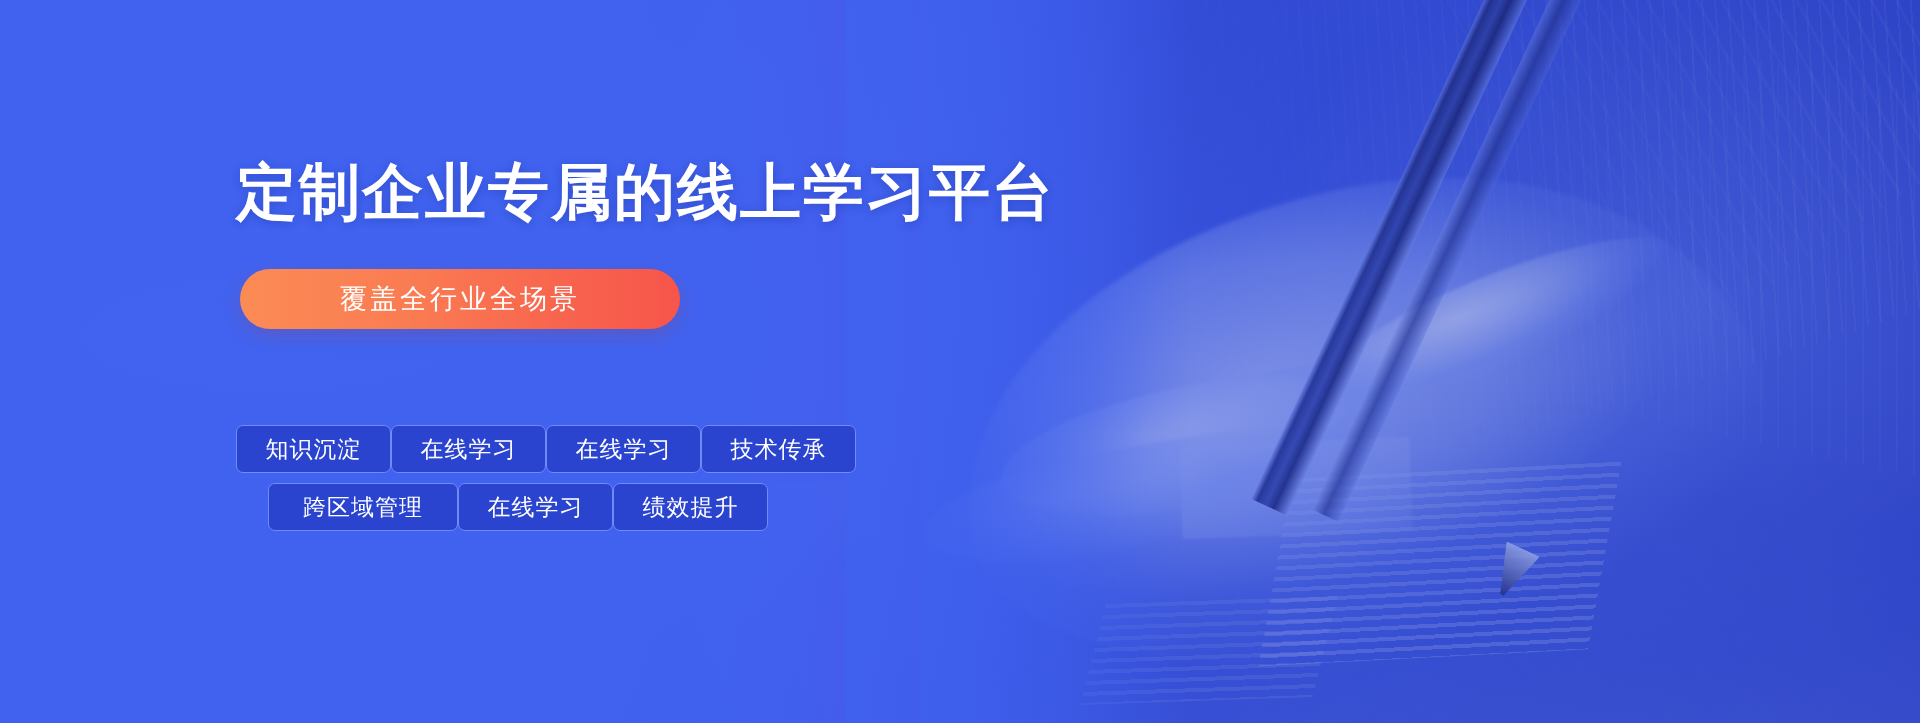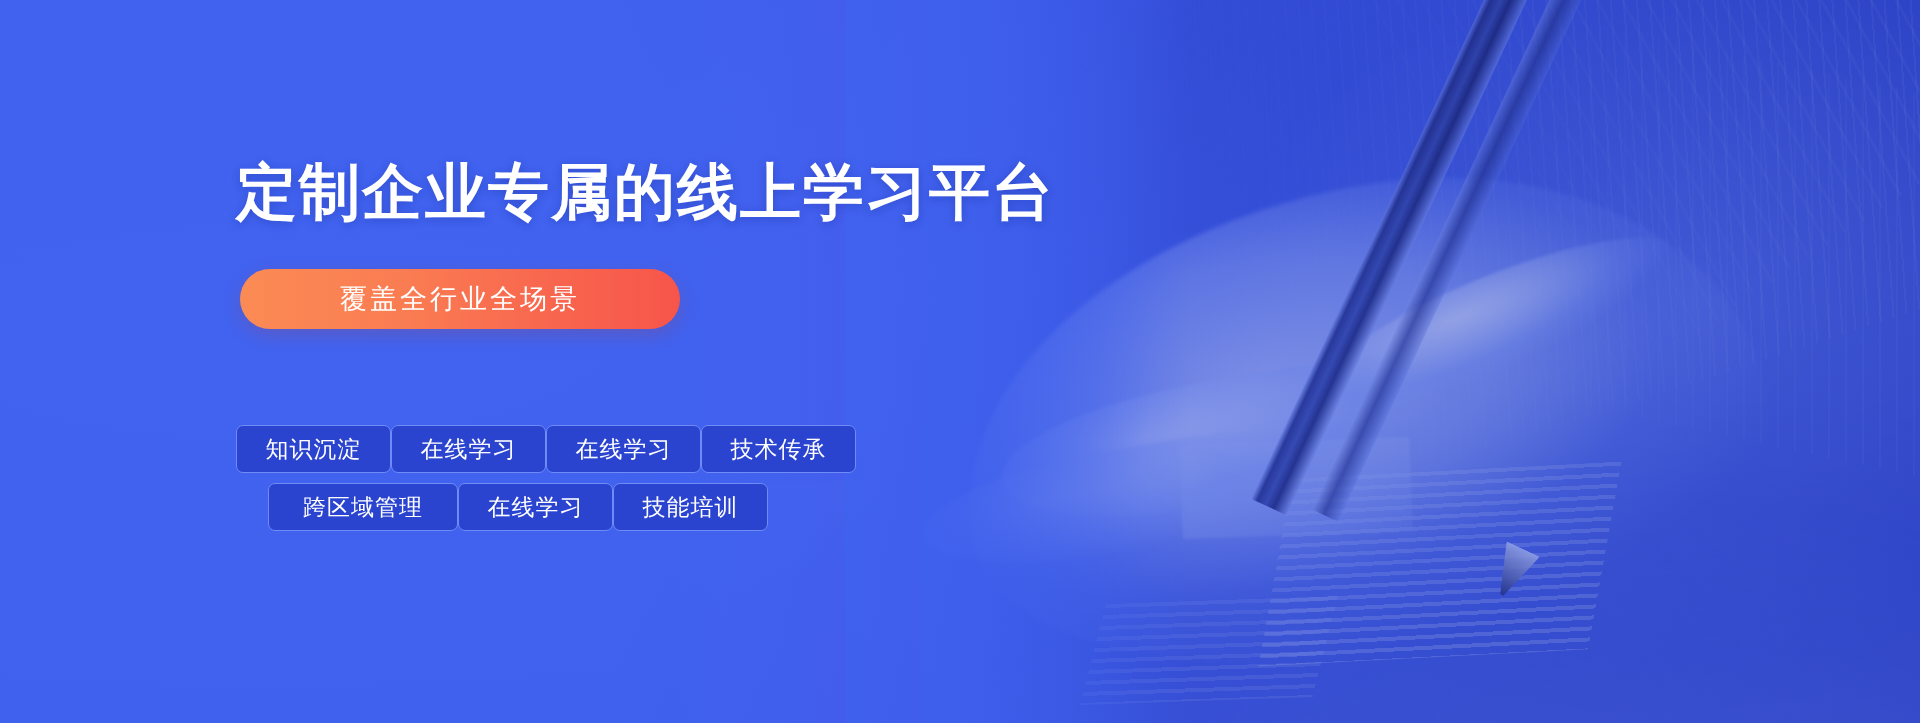--- a/index.html
+++ b/index.html
@@ -296,18 +296,18 @@
       <div class="tag-row">
         <div class="tag">知识沉淀</div>
         <div class="tag">在线学习</div>
         <div class="tag">在线学习</div>
         <div class="tag">技术传承</div>
       </div>
 
       <div class="tag-row">
         <div class="tag wide">跨区域管理</div>
         <div class="tag">在线学习</div>
-        <div class="tag">技能培训</div>
+        <div class="tag">绩效提升</div>
       </div>
 
     </div>
   </div>
 </div>
 
 </body></html>

